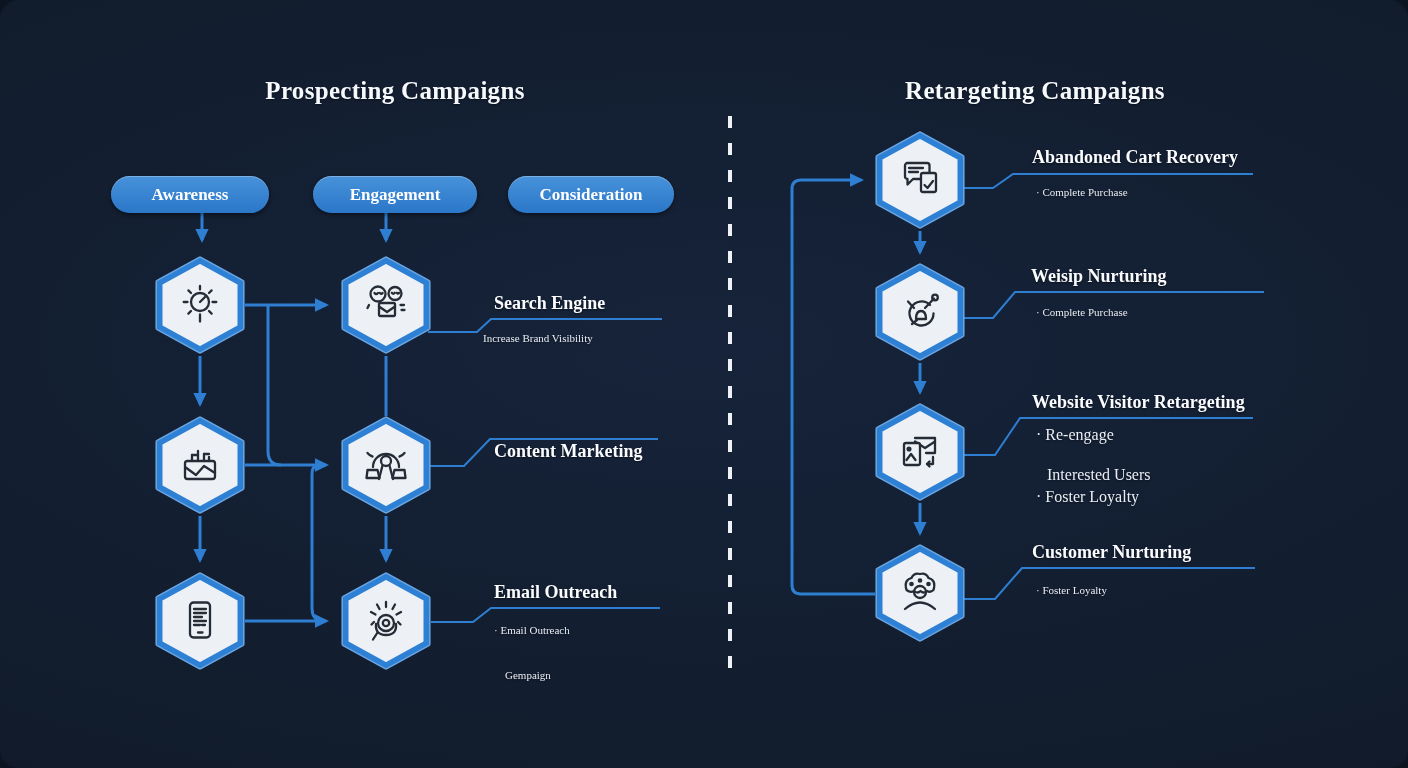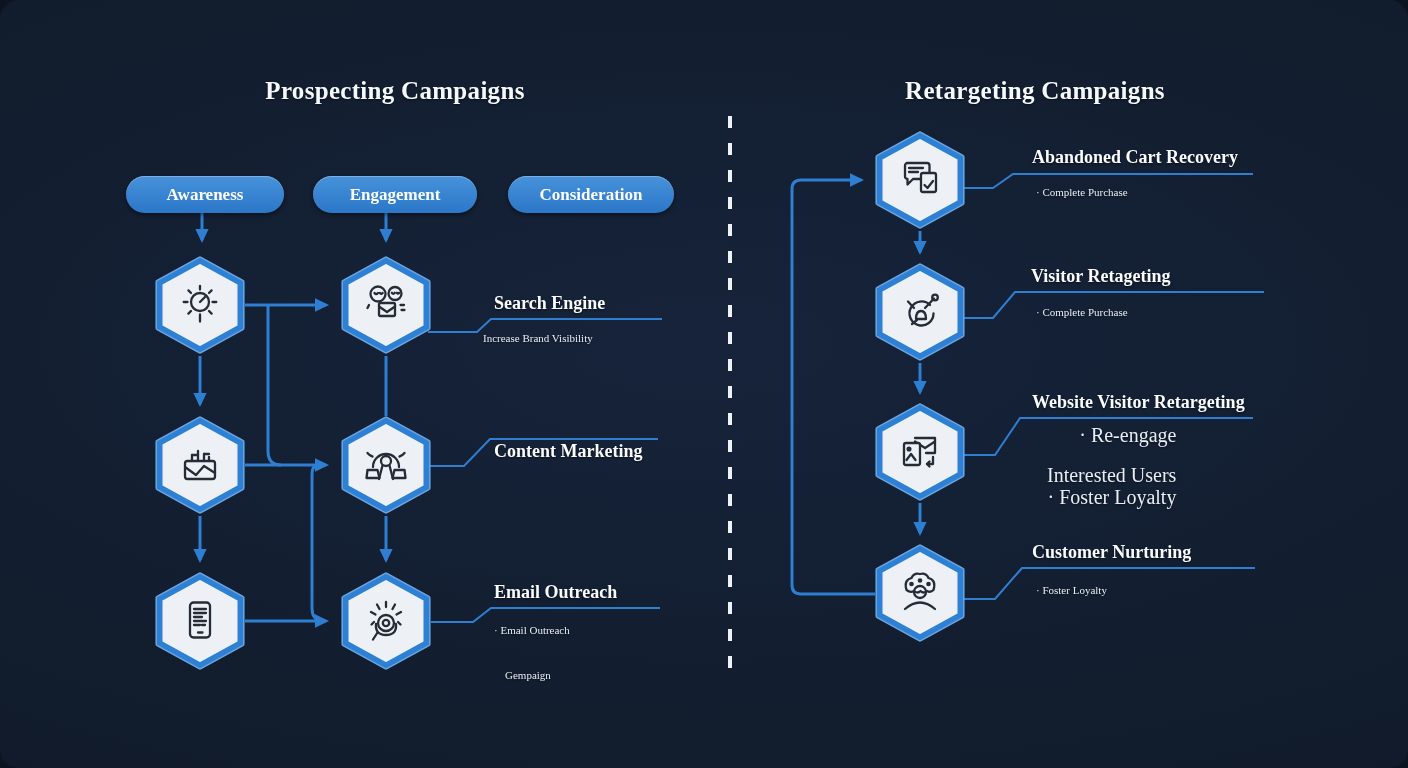--- a/index.html
+++ b/index.html
@@ -33,21 +33,21 @@
   .icon{stroke:#252c36;stroke-width:2.3;fill:none;stroke-linecap:round;stroke-linejoin:round;}
   .icon .ifill{fill:#edf1f6;}
   .card-title{
     position:absolute;color:#fafcff;font-size:18px;font-weight:700;
     white-space:nowrap;text-shadow:0 1px 2px rgba(0,0,0,.5);
   }
   .card-lines{
     position:absolute;color:#e9eef5;font-size:11px;line-height:27px;
     text-shadow:0 1px 2px rgba(0,0,0,.4);
   }
-  .card-lines.tight{line-height:22px;font-size:20px;text-align:right;}
+  .card-lines.tight{line-height:22px;font-size:16px;}
   .card-lines div{white-space:nowrap;}
   .cont{padding-left:11px;margin-top:18px;}
 </style>
 </head>
 <body>
 
 <div class="canvas">
 
   <svg class="wires" width="1408" height="768" viewBox="0 0 1408 768">
     <defs>
@@ -80,21 +80,21 @@
     <path class="tag" d="M431 622 H473 L491 608 H660"></path>
     <path class="tag" d="M962 188 H993 L1013 174 H1253"></path>
     <path class="tag" d="M962 318 H993 L1015 292 H1264"></path>
     <path class="tag" d="M962 455 H995 L1020 418 H1253"></path>
     <path class="tag" d="M962 599 H995 L1022 568 H1255"></path>
   </svg>
 
   <div class="section-title" style="left:205px;top:77px;">Prospecting Campaigns</div>
   <div class="section-title" style="left:845px;top:77px;">Retargeting Campaigns</div>
 
-  <div class="pill" style="left:126px;top:176px;width:158px;text-align:center;">Awareness</div>
+  <div class="pill" style="left:111px;top:176px;width:158px;text-align:center;">Awareness</div>
   <div class="pill" style="left:313px;top:176px;width:164px;">Engagement</div>
   <div class="pill" style="left:508px;top:176px;width:166px;">Consideration</div>
 
   <div class="hex" style="left:155px;top:256px;">
     <svg width="90" height="98" viewBox="0 0 90 98">
       <polygon class="hexshape" points="45,4 86,26.5 86,71.5 45,94 4,71.5 4,26.5"></polygon>
       <polygon class="hexrim" points="45,0.8 88.8,24.8 88.8,73.2 45,97.2 1.2,73.2 1.2,24.8"></polygon>
       <g class="icon" transform="translate(23,27)">
         <circle cx="22" cy="19" r="9"></circle>
         <path d="M22 19 L27 14"></path>
@@ -243,21 +243,21 @@
   <div class="card-lines" style="left:494px;top:617px;">
     <div>· Email Outreach</div>
     <div class="cont">Gempaign</div>
   </div>
 
   <div class="card-title" style="left:1032px;top:147px;">Abandoned Cart Recovery</div>
   <div class="card-lines" style="left:1036px;top:179px;">
     <div>· Complete Purchase</div>
   </div>
 
-  <div class="card-title" style="left:1031px;top:266px;">Visitor Retageting</div>
+  <div class="card-title" style="left:1031px;top:266px;">Weisip Nurturing</div>
   <div class="card-lines" style="left:1036px;top:299px;">
     <div>· Complete Purchase</div>
   </div>
 
   <div class="card-title" style="left:1032px;top:392px;">Website Visitor Retargeting</div>
   <div class="card-lines tight" style="left:1036px;top:424px;">
     <div>· Re-engage</div>
     <div class="cont">Interested Users</div>
     <div>· Foster Loyalty</div>
   </div>

